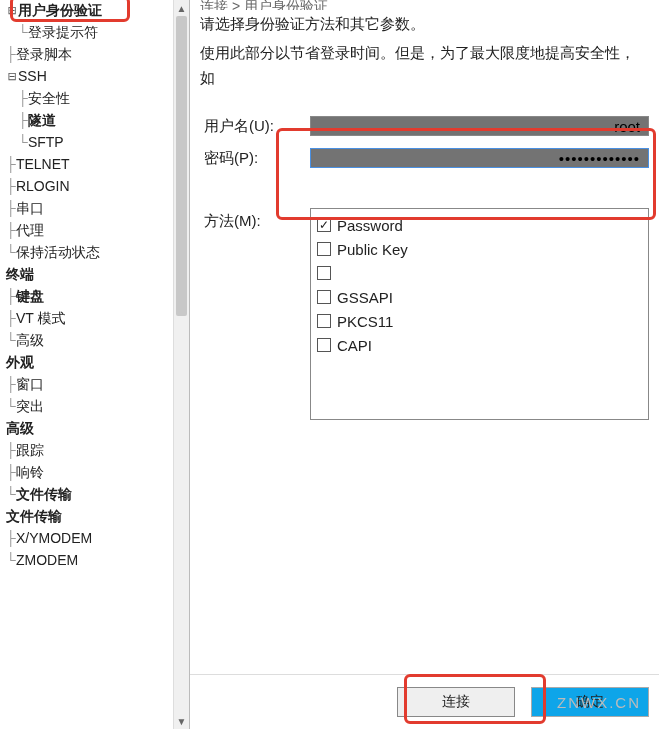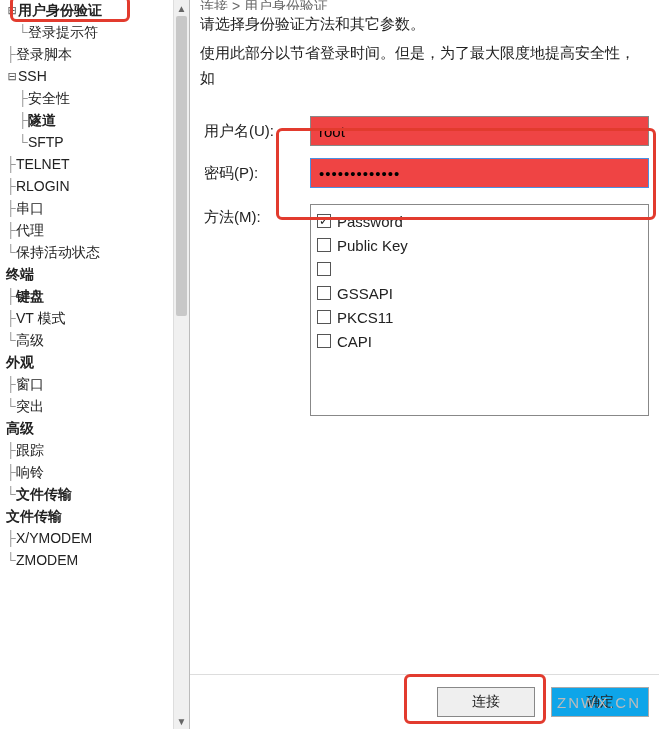--- a/index.html
+++ b/index.html
@@ -94,36 +94,37 @@
     align-items:center;
     margin-bottom: 12px;
   }
   .form-label {
     width: 110px;
     padding-left: 4px;
     font-size: 15px;
   }
   .form-input {
     flex:1;
-    height: 30px;
+    height: 20px;
     border: 1px solid #888;
     padding: 0 8px;
     font-size: 15px;
     font-family: inherit;
     outline: none;
-    background:#ef4444;
+    background:#737373;
+    text-align:right;
   }
   .pw-input {
     border-color:#4a90e2;
     letter-spacing: 1px;
   }
   .method-row {
     display:flex;
     align-items:flex-start;
-    margin-top: 16px;
+    margin-top: 40px;
     justify-content: space-between;
   }
   .method-label {
     width: 110px;
     padding-left: 4px;
     padding-top: 4px;
     font-size: 15px;
   }
   .method-box {
     flex:1;
@@ -145,21 +146,21 @@
   }
   .buttonbar {
     position:absolute;
     bottom: 12px;
     right: 0;
     display:flex;
     gap: 16px;
     padding-right: 10px;
   }
   .btn {
-    width: 98px;
+    width: 118px;
     height: 30px;
     border: 1px solid #888;
     background: #efefef;
     display:flex; align-items:center; justify-content:center;
     font-size: 14px;
   }
   .watermark {
     position:absolute;
     right: 18px;
     bottom: 18px;

